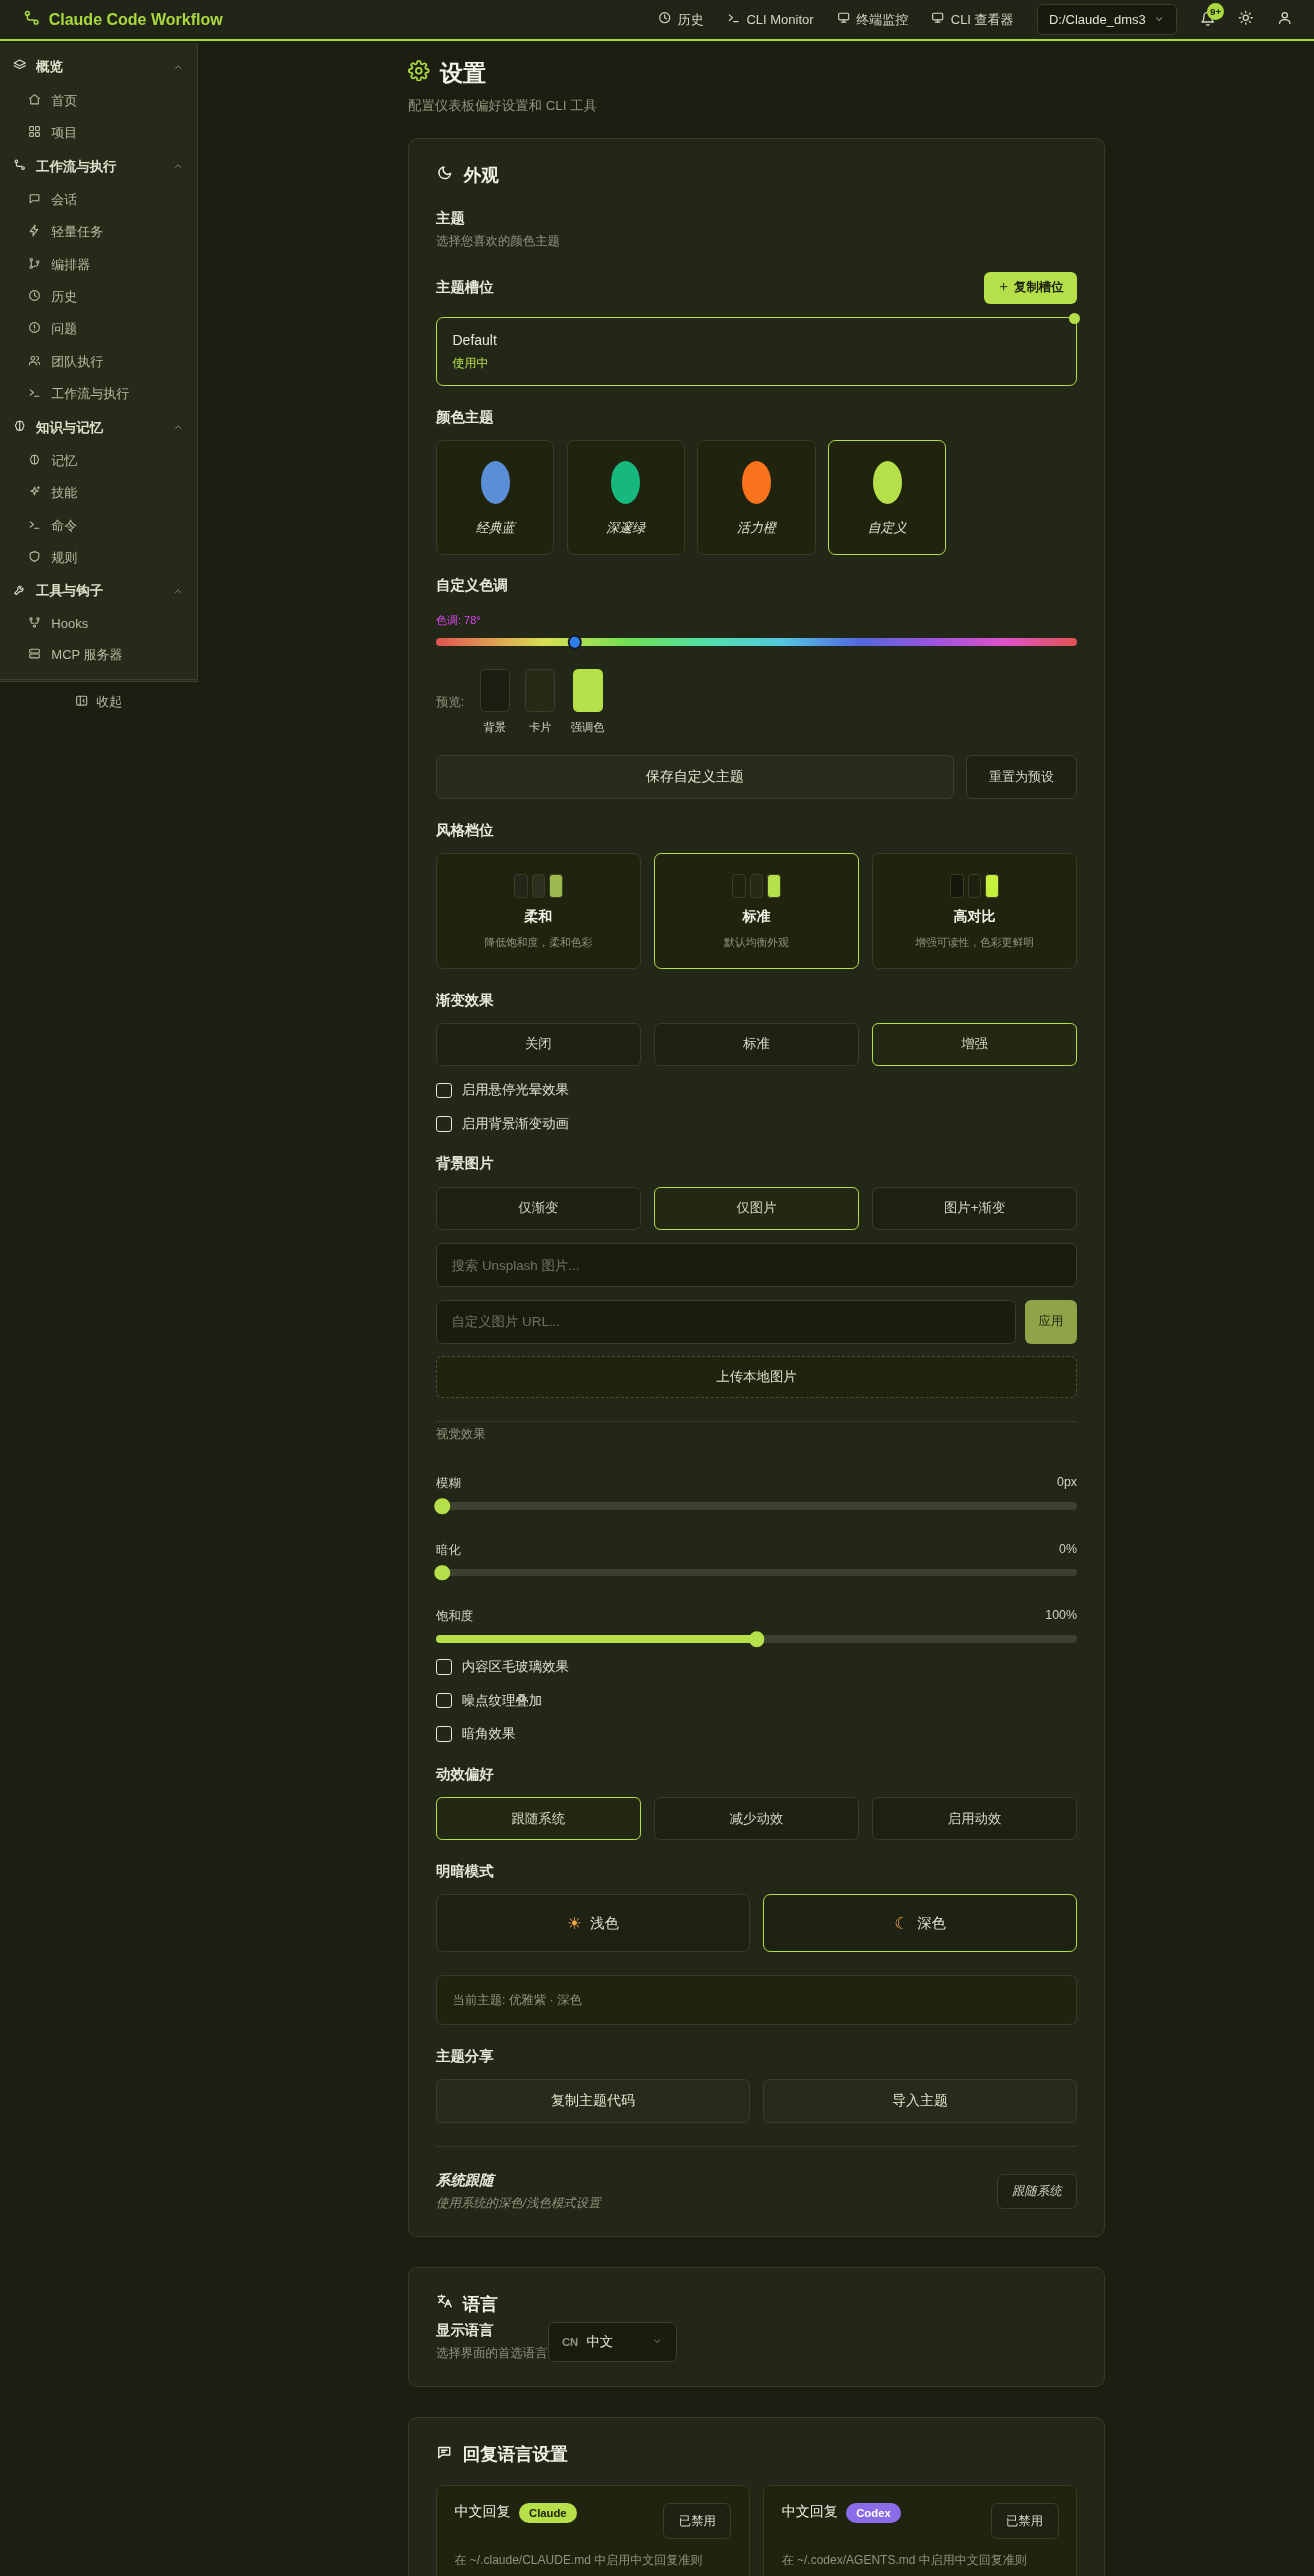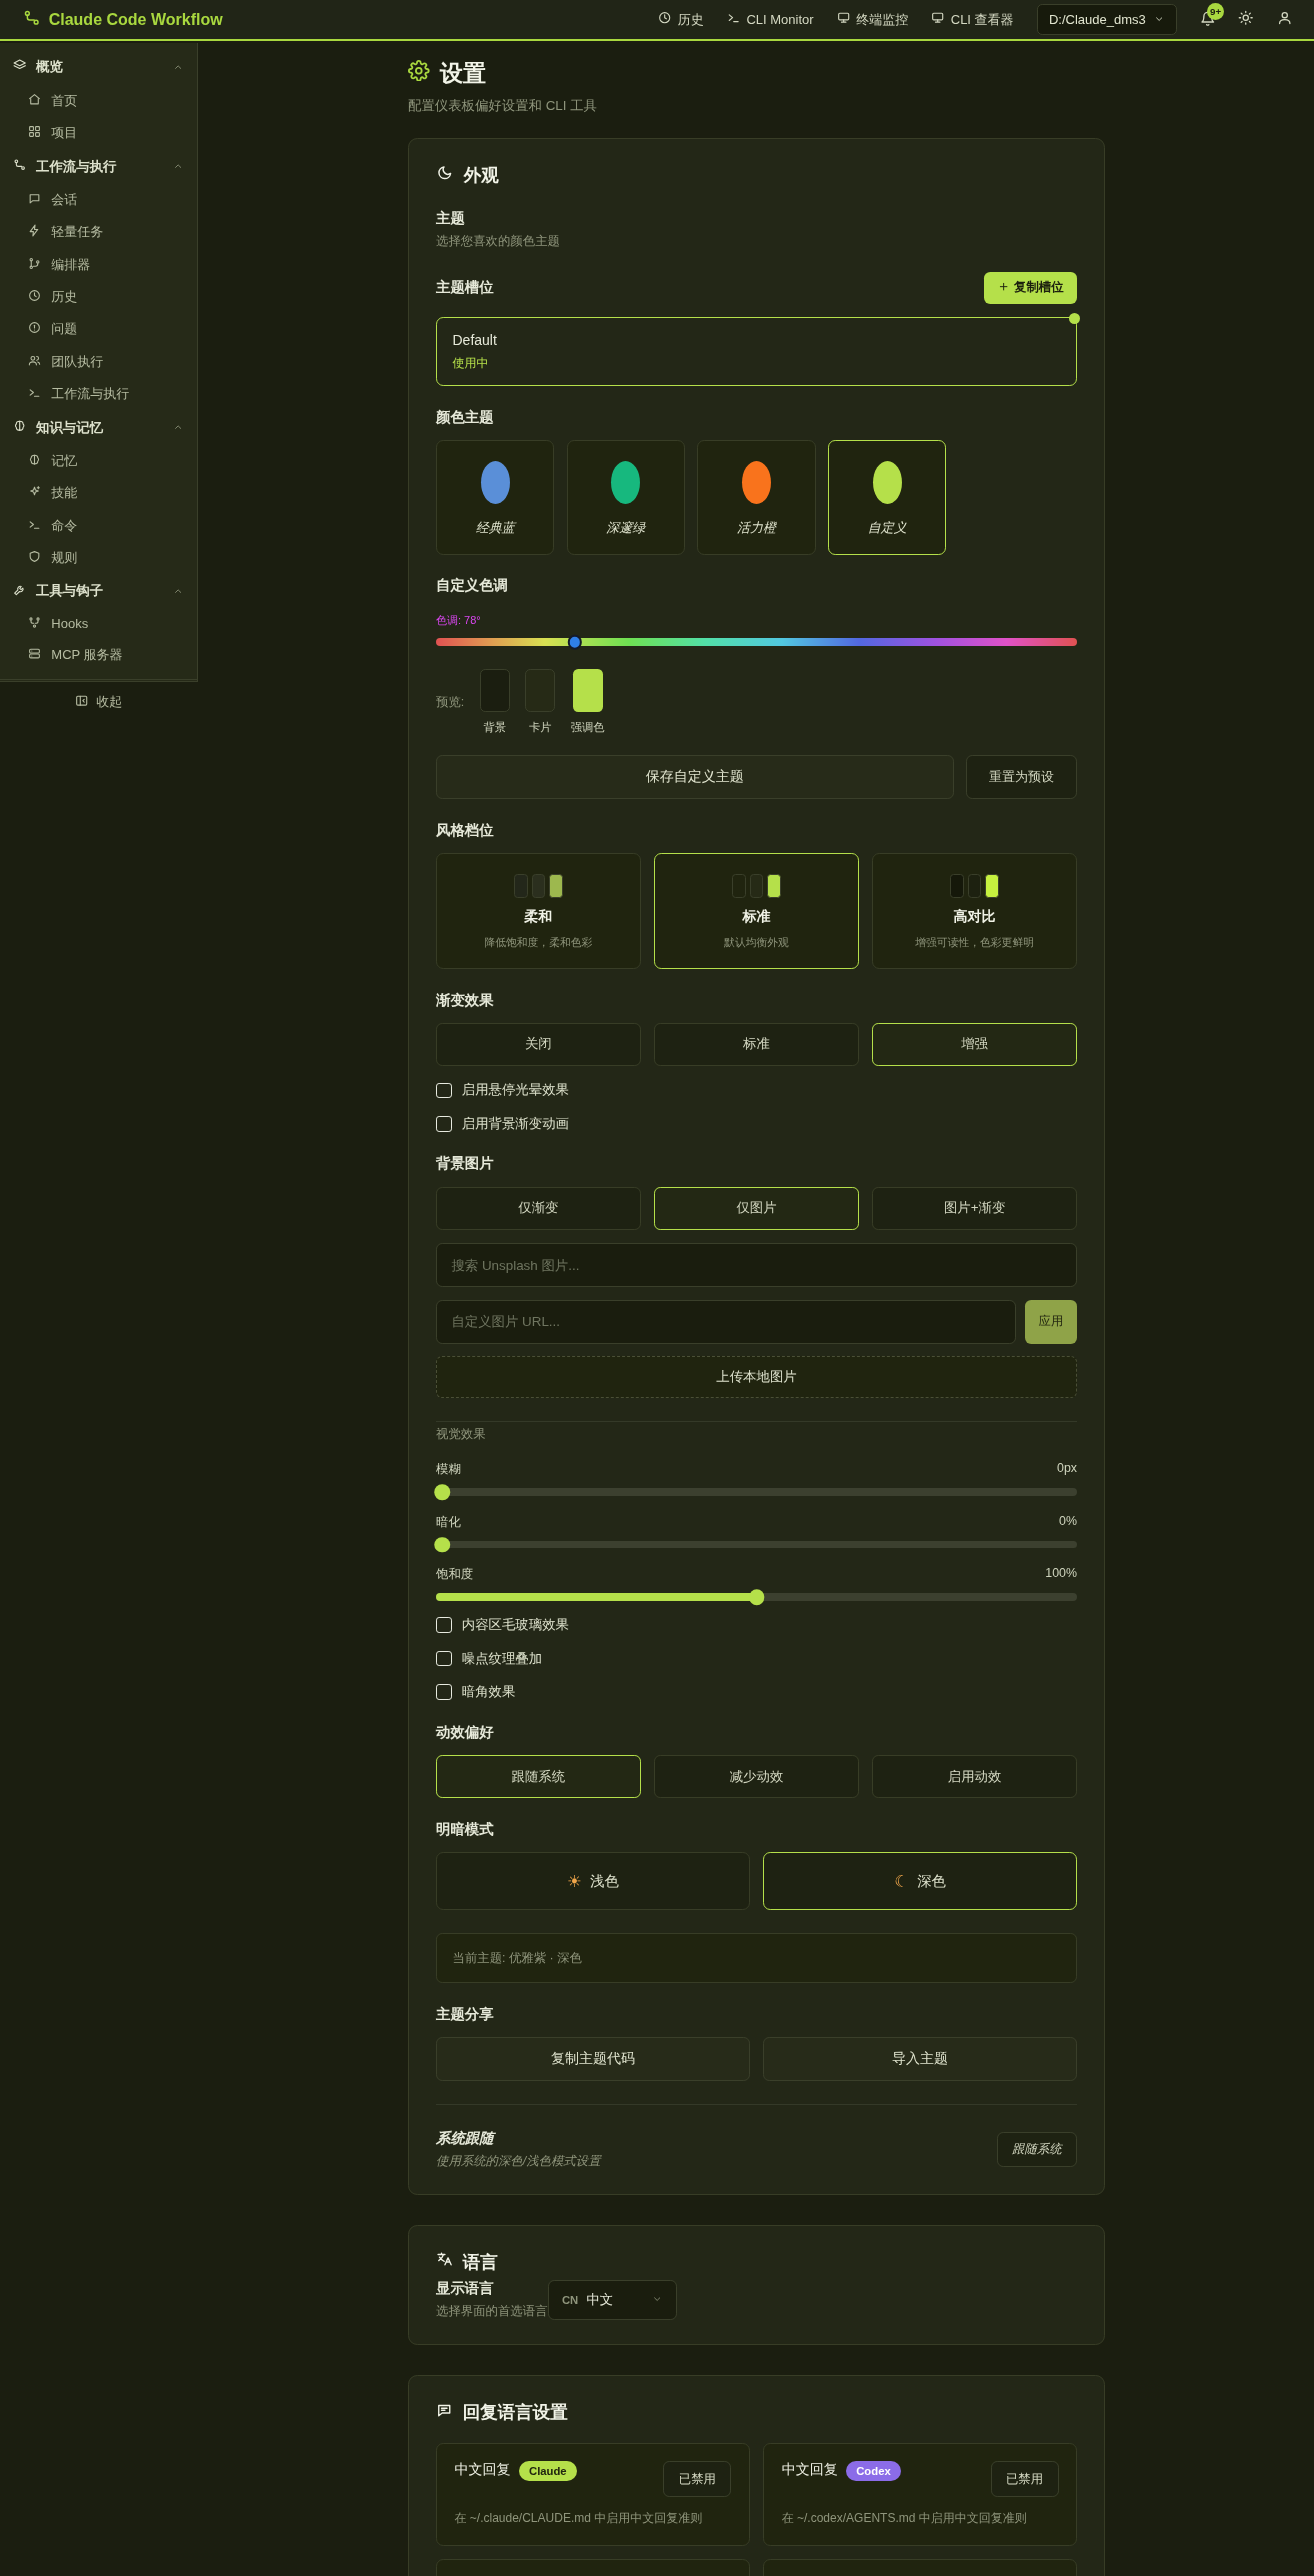--- a/index.html
+++ b/index.html
@@ -106,21 +106,21 @@
             color:#e6e9d9; font-size:13.4px; width:100%; font-family:"Liberation Sans",sans-serif; }
   .tinput::placeholder { color:#6f7560; }
   .url-row { display:flex; gap:9.3px; margin-top:12.4px; }
   .btn-apply { background:#8fa348; color:#262a12; border-radius:6.2px; width:52px; font-size:12.4px;
                display:flex; align-items:center; justify-content:center; flex:0 0 auto; cursor:pointer; }
   .upload { border:1px dashed #4a4f36; border-radius:6.2px; height:42px; display:flex; align-items:center;
             justify-content:center; font-size:13.4px; color:#dde1cc; background:#20240f; margin-top:12.4px; cursor:pointer; }
 
   .hr { border-top:0.5px solid #343928; margin:23px 0 4.1px; }
 
-  .slider-block { margin-top:18px; }
+  .slider-block { margin-top:32px; }
   .slider-head { display:flex; justify-content:space-between; font-size:12.4px; color:#cfd4bd; margin-bottom:10.3px; }
   .track { position:relative; height:7.2px; border-radius:515px; background:#3c402f; }
   .fill { position:absolute; left:0; top:0; bottom:0; border-radius:515px; background:#b5e04a; }
   .thumb { position:absolute; top:50%; transform:translate(-50%,-50%); width:15.5px; height:15.5px;
            border-radius:50%; background:#b5e04a; cursor:pointer; }
 
   .mode2 { display:grid; grid-template-columns:1fr 1fr; gap:13.4px; margin-top:13.4px; }
   .mode { height:58px; display:flex; align-items:center; justify-content:center; gap:8.2px;
           background:#1e2212; border:1px solid #383d26; border-radius:7.2px; font-size:14.4px; color:#e2e6d0; cursor:pointer; }
   .mode.sel { border:1.5px solid #b5e04a; }

